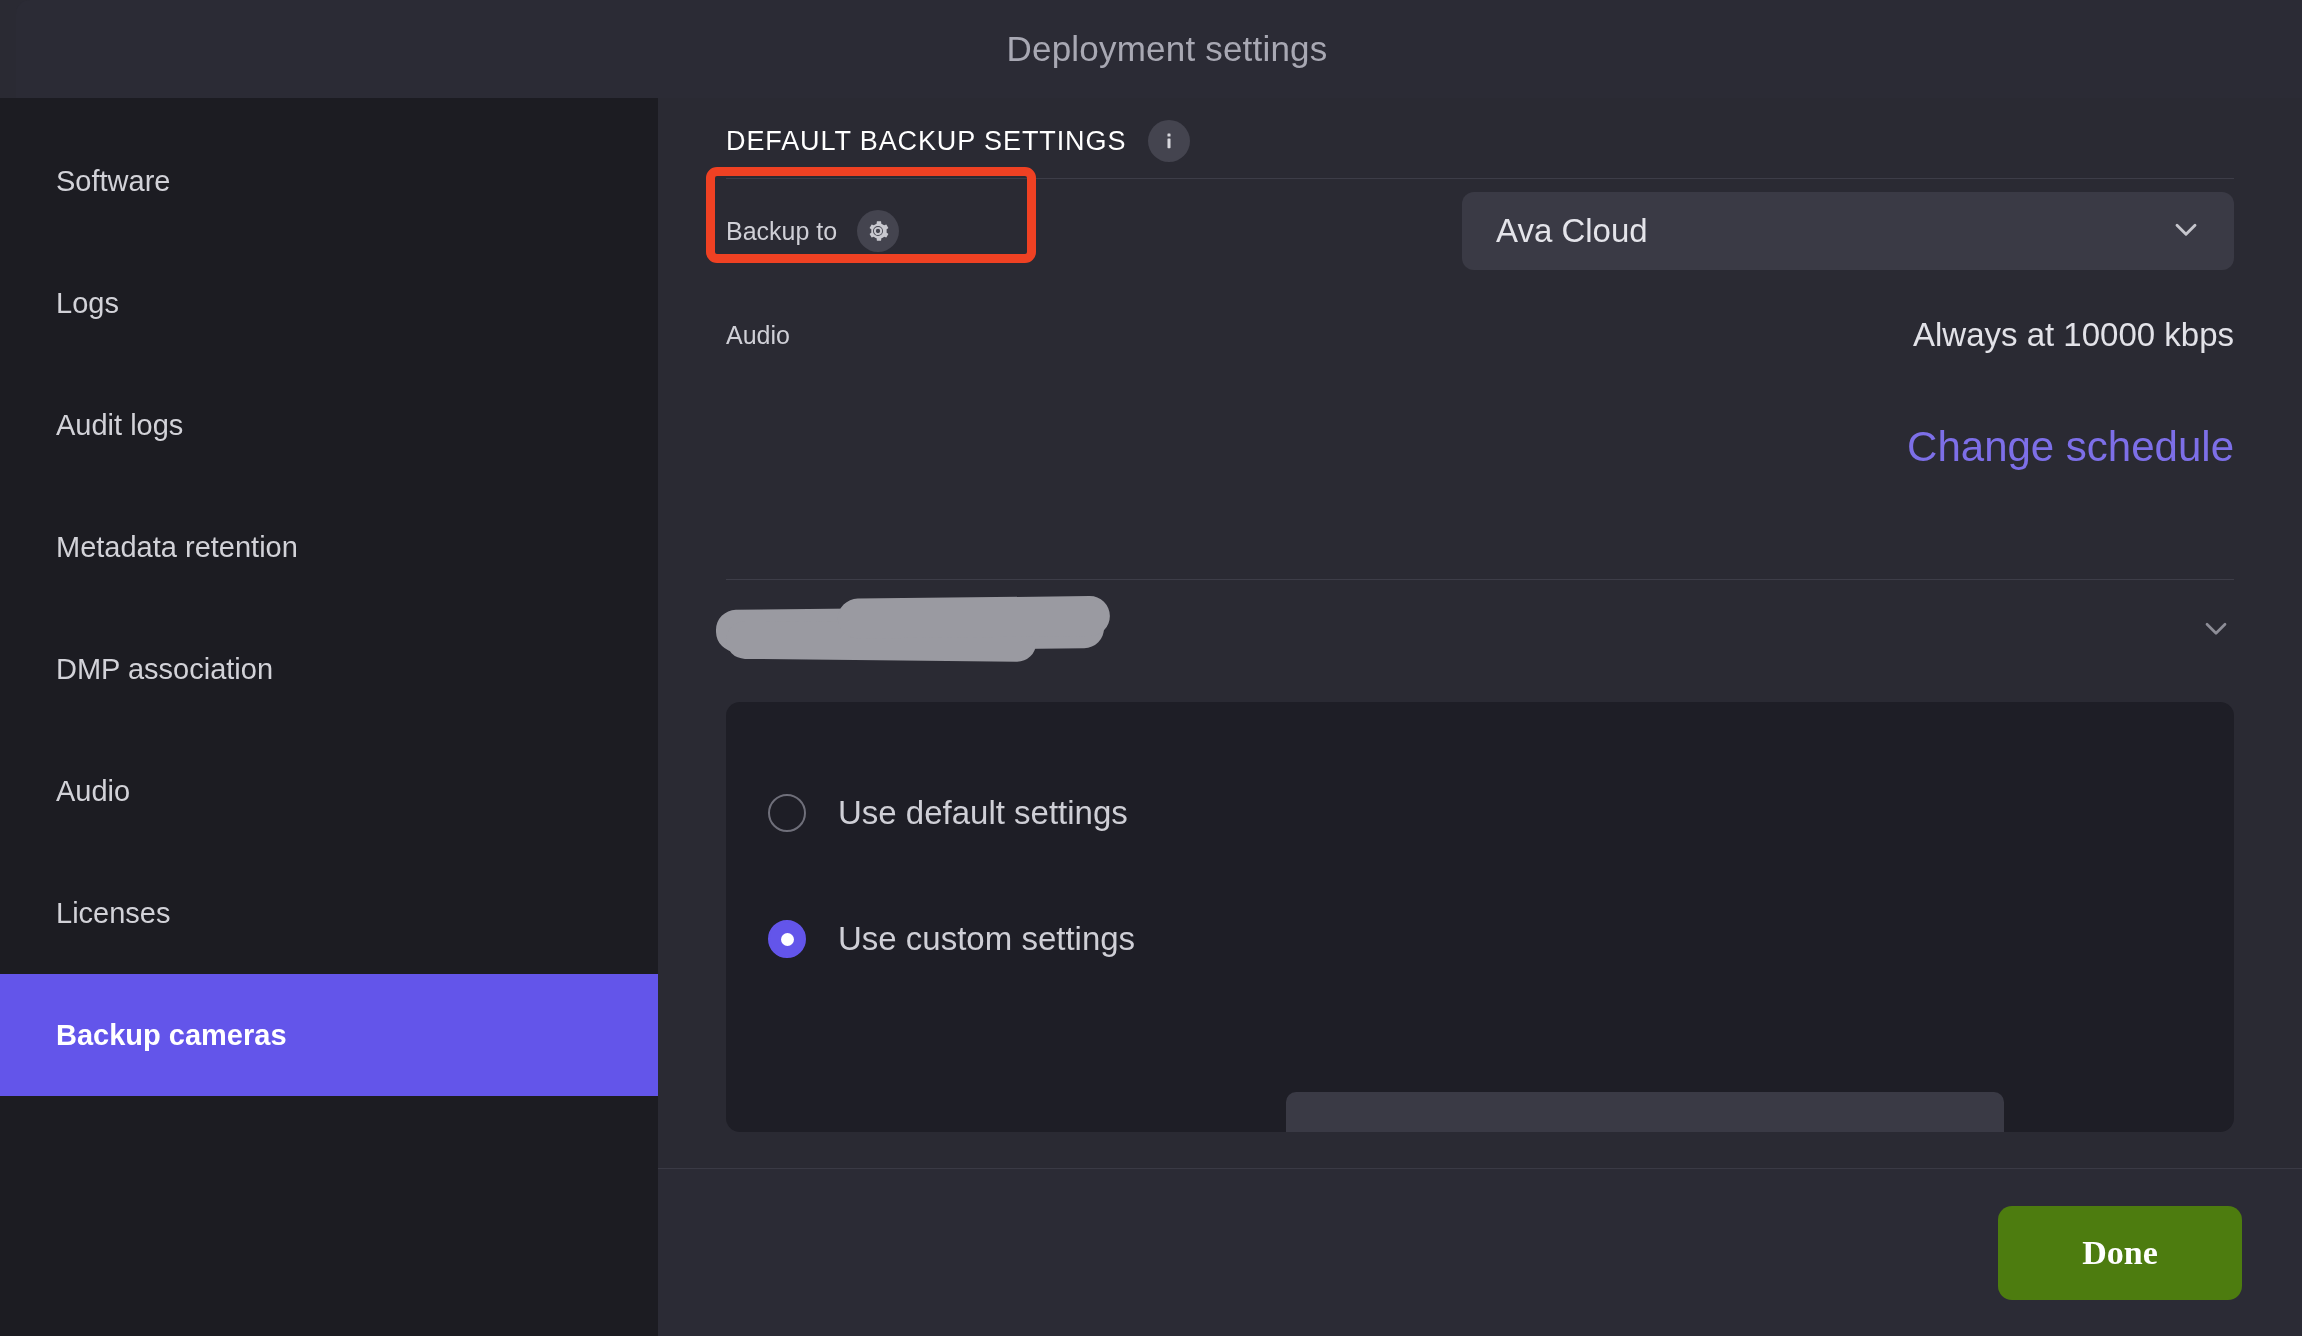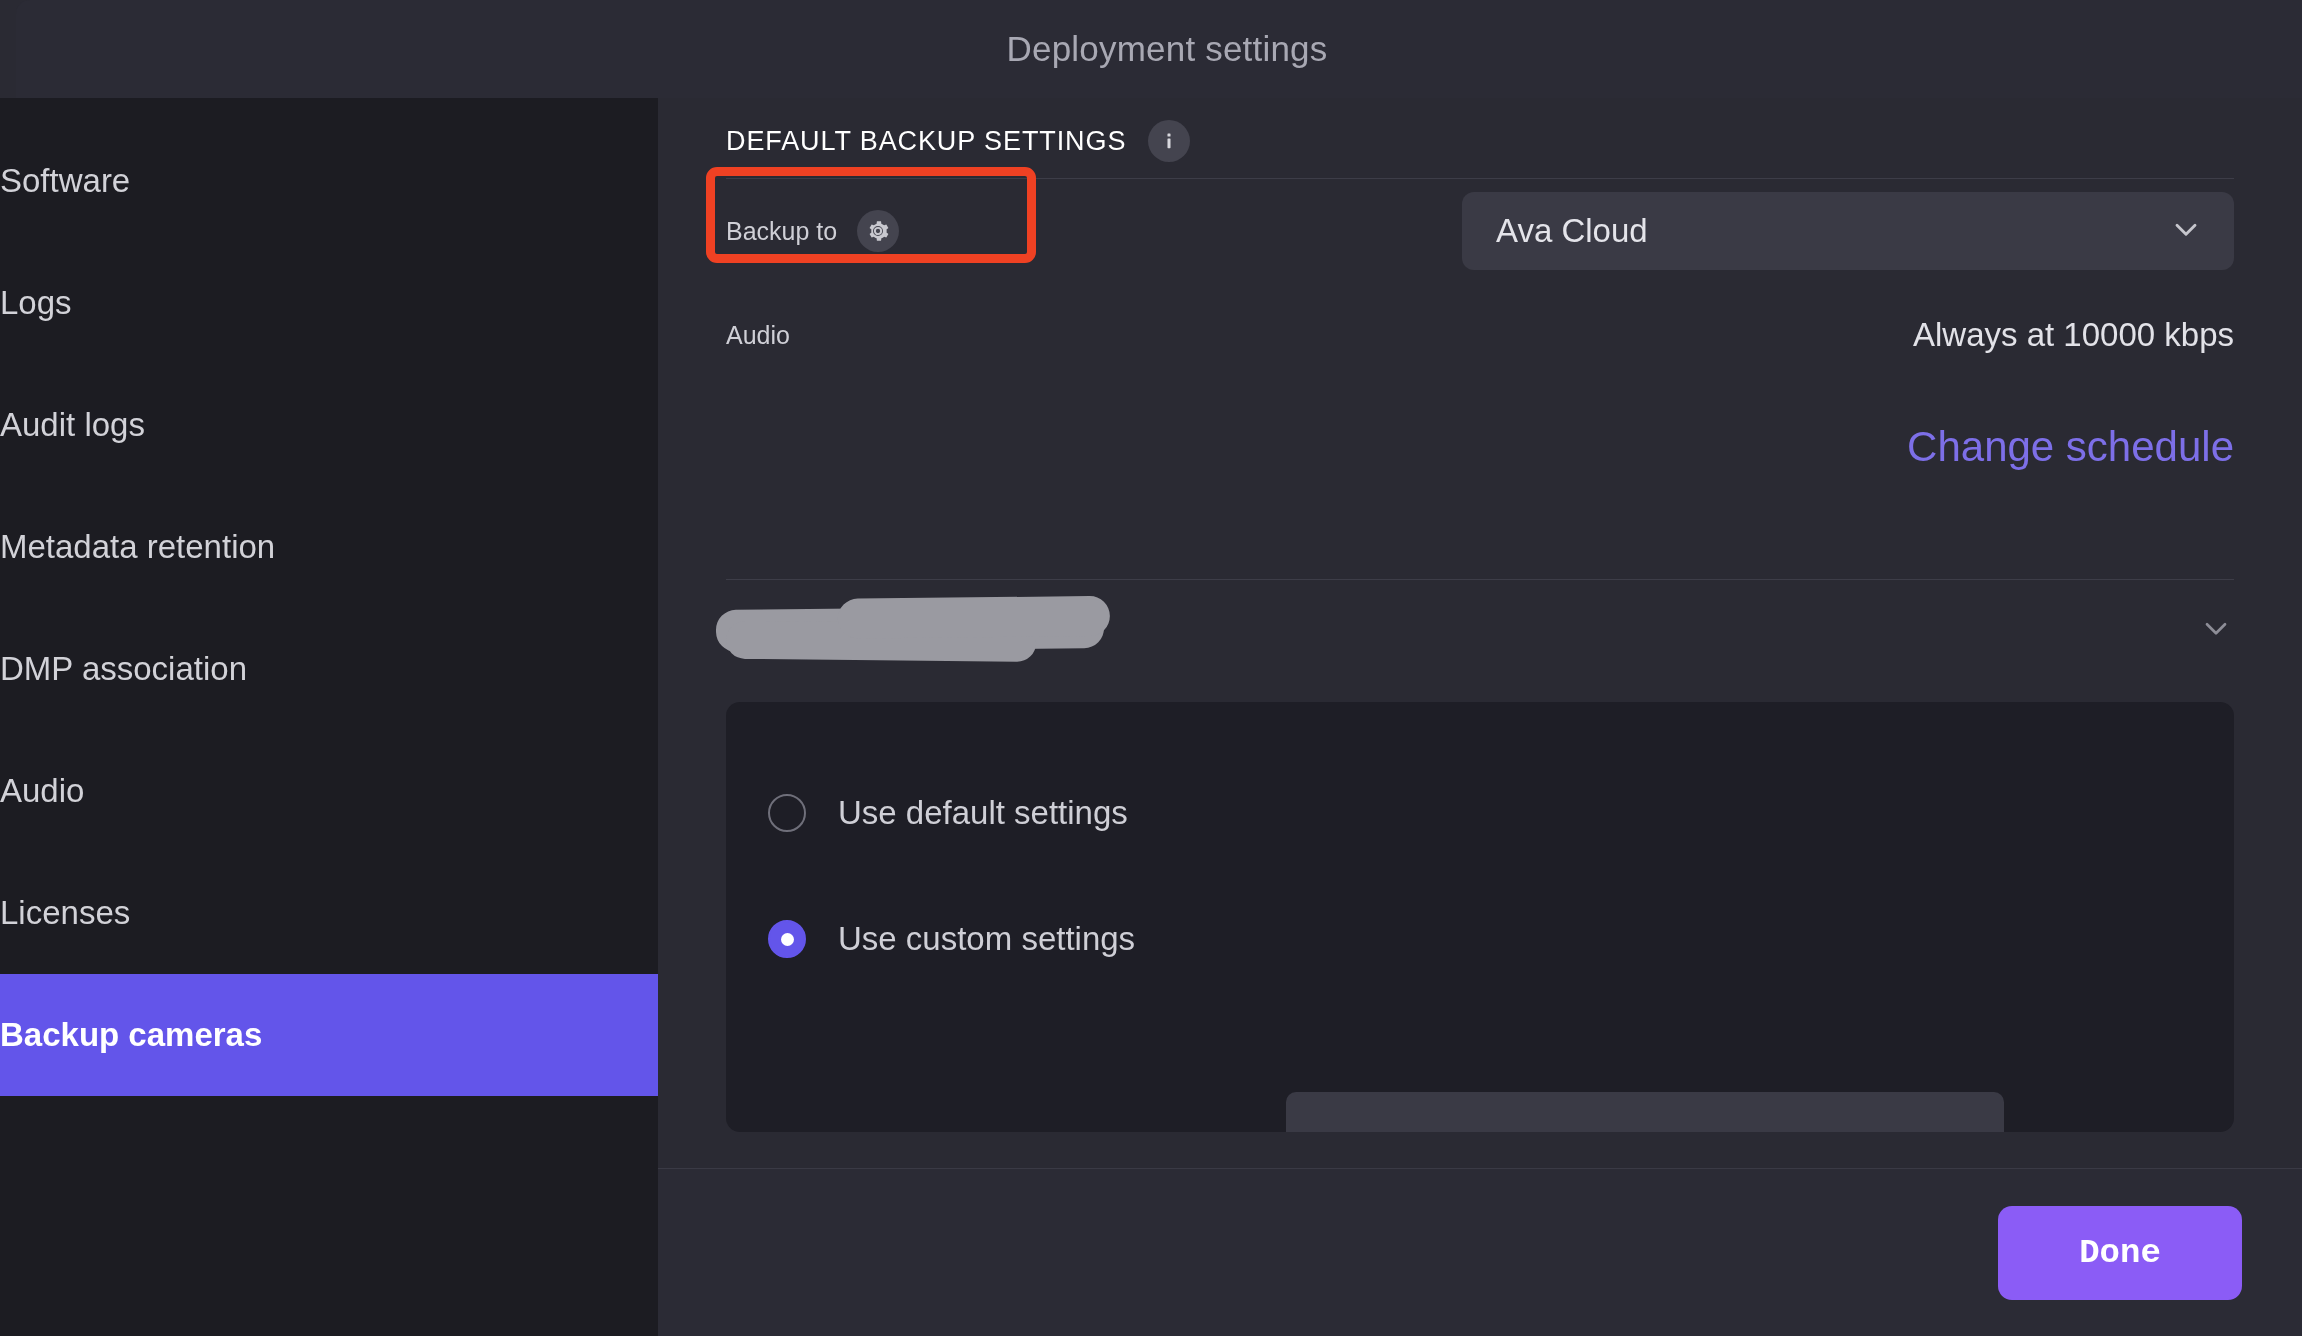--- a/index.html
+++ b/index.html
@@ -52,21 +52,22 @@
     height: 1238px;
     background: #1c1c22;
     padding-top: 22px;
     flex: none;
     position: relative;
   }
   .sidebar-item {
     height: 122px;
     display: flex;
     align-items: center;
-    font-size: 33px;
+    padding-left: 56px;
+    font-size: 29px;
     color: #d2d2d8;
     cursor: pointer;
     width: 658px;
   }
   .sidebar-item.active {
     background: #6355ea;
     color: #ffffff;
     font-weight: bold;
   }
 
@@ -282,27 +283,27 @@
     background: #2b2b35;
     border-top: 1px solid #3a3a45;
     display: flex;
     align-items: center;
     justify-content: flex-end;
     padding-right: 60px;
   }
   .done-btn {
     width: 244px;
     height: 94px;
-    background: #8b5cf6;
+    background: #4d7c0f;
     border: none;
     border-radius: 14px;
     color: #ffffff;
     font-size: 34px;
     font-weight: bold;
-    font-family: Liberation Mono, monospace;
+    font-family: Liberation Serif, serif;
     cursor: pointer;
   }
 </style>
 </head>
 <body>
 
 <div id="app">
 
   <div class="titlebar">
     <div class="titlebar-text">Deployment settings</div>

